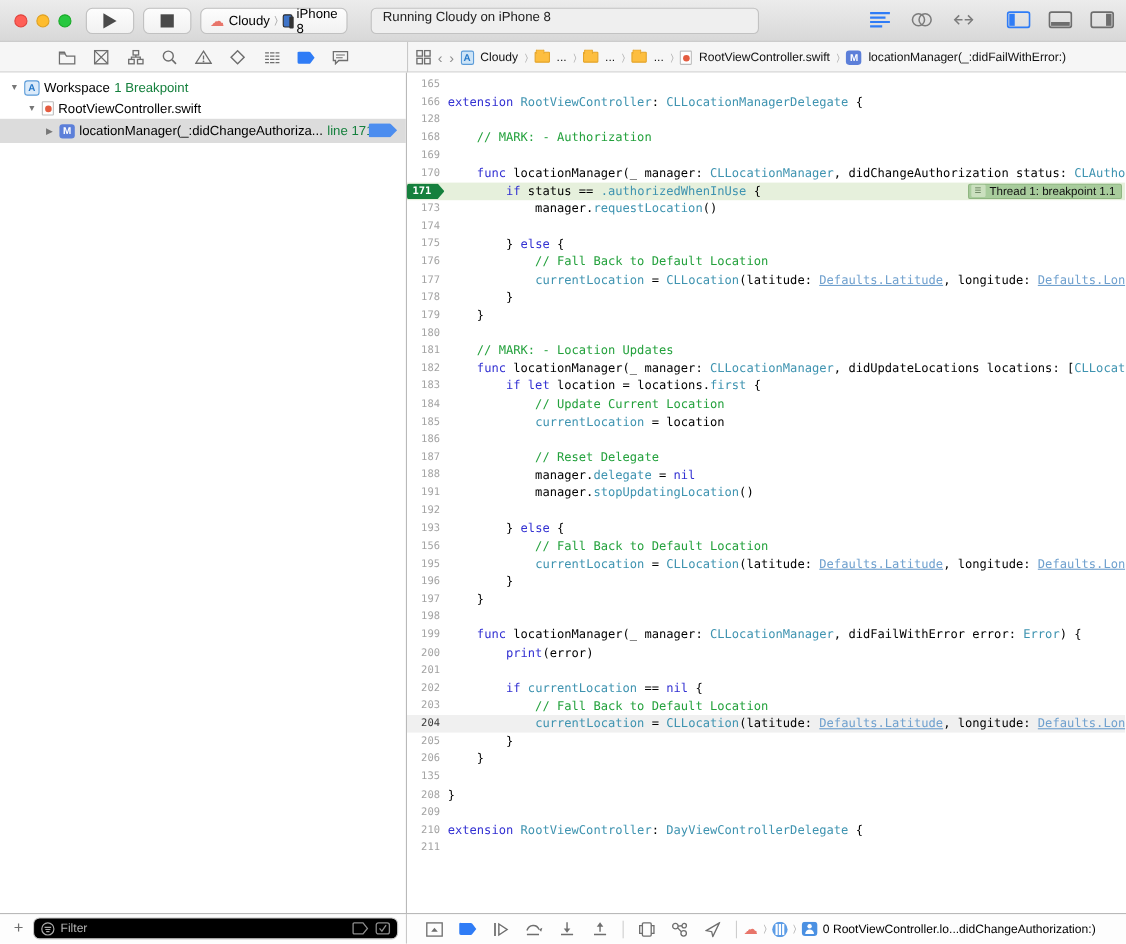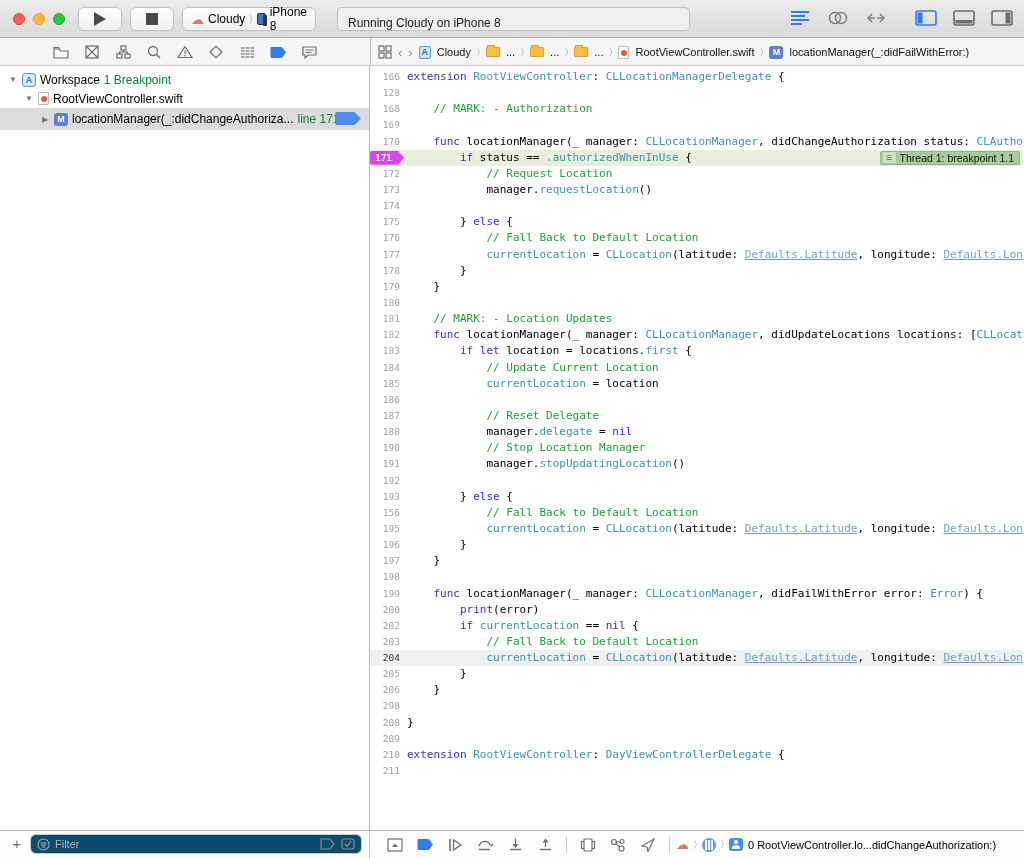--- a/index.html
+++ b/index.html
@@ -20,21 +20,21 @@
   .stop-btn { left:130px; width:44px; }
   .play-tri { width:0; height:0; border-left:12px solid #4A4A4A; border-top:7px solid transparent; border-bottom:7px solid transparent; }
   .stop-sq { width:12px; height:12px; background:#4A4A4A; }
   .scheme { position:absolute; left:182px; top:7px; height:24px; width:134px; border:1px solid #C1C1C1; border-radius:6px;
     background:linear-gradient(#FDFDFD,#F1F1F1); display:flex; align-items:center; padding:0 8px; gap:4px; font-size:12px; }
   .crumb-sep { color:#A9A9A9; font-size:10px; }
   .cloud-glyph { color:#E8756A; font-size:13px; line-height:1; }
   .phone-glyph { width:11px; height:12px; background:#3E74C9; border:1px solid #2B2B2B; border-radius:2px; position:relative; }
   .phone-glyph:after{ content:""; position:absolute; right:-2px; top:1px; width:4px; height:11px; background:#333; border-radius:1px;}
   .status-pill { position:absolute; left:337px; top:7px; width:353px; height:24px; border:1px solid #C2C2C2; border-radius:5px;
-    background:#EFEFEF; display:flex; align-items:flex-end; padding:0 10px; font-size:12px; color:#222; }
+    background:#EFEFEF; display:flex; align-items:flex-start; padding:0 10px; font-size:12px; color:#222; }
   .tb-right { position:absolute; right:10px; top:7px; display:flex; align-items:center; gap:26px; }
   .icon-group { display:flex; align-items:center; gap:14px; }
   .tb-icon { width:24px; height:22px; display:flex; align-items:center; justify-content:center; }
 
   
   .secondrow { position:absolute; left:0; top:38px; width:1024px; height:28px; background:#F6F6F6; border-bottom:1px solid #C8C8C8; }
   .navtabs { position:absolute; left:50px; top:0; width:270px; height:28px; display:flex; align-items:center; justify-content:space-between; }
   .navtab { width:22px; height:22px; display:flex; align-items:center; justify-content:center; }
   .secondrow .vdiv { position:absolute; left:370px; top:0; width:1px; height:28px; background:#C8C8C8; }
   .jumpbar { position:absolute; left:378px; top:0; height:28px; display:flex; align-items:center; gap:6px; font-size:11px; color:#111; white-space:nowrap; overflow:hidden; width:640px; }
@@ -59,35 +59,35 @@
 
   
   .editor { position:relative; width:653px; height:100%; background:#fff; overflow:hidden;
     font-family:"DejaVu Sans Mono","Liberation Mono",monospace; font-size:11px; }
   .code-lines { padding-top:3px; }
   .code-line { position:relative; height:16.15px; line-height:16.15px; white-space:pre; }
   .code-line.hl-bp { background:#E6F0DC; }
   .code-line.hl-cur { background:#F0F0F0; }
   .gutter-num { position:absolute; left:0; top:0; width:30px; text-align:right; color:#A3A3A3; font-size:9.5px; }
   .hl-cur .gutter-num { color:#3A3A3A; }
-  .gutter-num.bp { width:34px; color:#fff; background:#d946ef; clip-path:polygon(0 0, 82% 0, 100% 50%, 82% 100%, 0 100%); padding-right:7px; text-align:center; font-weight:bold; height:14px; top:1px; line-height:14px; border-radius:2px; }
+  .gutter-num.bp { width:34px; color:#fff; background:#15803d; clip-path:polygon(0 0, 82% 0, 100% 50%, 82% 100%, 0 100%); padding-right:7px; text-align:center; font-weight:bold; height:14px; top:1px; line-height:14px; border-radius:2px; }
   .code-text { position:absolute; left:37px; top:0; right:0; overflow:hidden; }
   .tk-k { color:#3230D2; }
   .tk-t { color:#3E93B0; }
   .tk-t2 { color:#6FA0CE;text-decoration:underline; }
   .tk-c { color:#23A13C; }
   .tk-p { color:#000; }
   .bp-badge { position:absolute; right:3px; top:1px; height:14px; background:#A8CC9C; border:1px solid #8FB681; border-radius:2px; display:flex; align-items:center; gap:4px; padding:0 5px 0 2px; font-family:"Liberation Sans",sans-serif; font-size:10.5px; color:#111; }
   .bp-badge .chip { width:13px; height:11px; background:#CBE0BF; border-radius:1px; color:#57704D; font-size:7px; line-height:11px; text-align:center; }
 
   
   .bottombar { position:absolute; left:0; top:830px; width:1024px; height:28px; background:#FDFDFD; border-top:1px solid #B9B9B9; display:flex; }
   .filterzone { width:370px; height:100%; border-right:1px solid #C8C8C8; position:relative; }
   .add-btn { position:absolute; left:8px; top:4px; width:18px; height:18px; color:#6E6E6E; font-size:15px; line-height:18px; text-align:center; }
-  .filter-field { position:absolute; left:30px; top:3px; width:332px; height:20px; border:1px solid #C8C8C8; border-radius:6px; background:#0c4a6e; display:flex; align-items:center; padding:0 6px; gap:5px; }
+  .filter-field { position:absolute; left:30px; top:3px; width:332px; height:20px; border:1px solid #C8C8C8; border-radius:6px; background:#000000; display:flex; align-items:center; padding:0 6px; gap:5px; }
   .filter-field .ph { color:#B2B2B2; font-size:11px; flex:1; }
   .debugzone { flex:1; display:flex; align-items:center; gap:0; padding-left:10px; }
   .dbg-btn { width:30px; height:22px; display:flex; align-items:center; justify-content:center; }
   .dbg-sep { width:1px; height:16px; background:#CDCDCD; margin:0 6px; }
   .proc-crumbs { display:flex; align-items:center; gap:5px; font-size:11px; white-space:nowrap; overflow:hidden; }
   .thread-ic { width:14px; height:14px; border-radius:50%; background:#5C9CE6; position:relative; overflow:hidden; flex:none; }
   .thread-ic:before { content:""; position:absolute; left:3px; top:2px; width:2px; height:10px; background:#fff; box-shadow:3px 0 0 #fff, 6px 0 0 #fff; }
   .person-ic { width:14px; height:13px; background:#4A90E2; border-radius:3px; position:relative; flex:none; }
   .person-ic:before { content:""; position:absolute; left:5px; top:2px; width:4px; height:4px; border-radius:50%; background:#fff; }
   .person-ic:after { content:""; position:absolute; left:3px; top:7px; width:8px; height:4px; border-radius:4px 4px 0 0; background:#fff; }
@@ -290,60 +290,60 @@
     <div class="side-row sel" style="padding-left:40px">
       <span class="disc">▶</span>
       <span class="m-badge">M</span>
       <span>locationManager(_:didChangeAuthoriza...</span>
       <span class="gray-txt">line 171</span>
       <span class="bp-tag"></span>
     </div>
   </div>
   <div class="editor">
     <div class="code-lines">
+        <div class="code-line"><div class="gutter-num">165</div><div class="code-text"></div></div>
         <div class="code-line"><div class="gutter-num">166</div><div class="code-text"><span class="tk-k">extension</span><span class="tk-p"> </span><span class="tk-t">RootViewController</span><span class="tk-p">: </span><span class="tk-t">CLLocationManagerDelegate</span><span class="tk-p"> {</span></div></div>
         <div class="code-line"><div class="gutter-num">128</div><div class="code-text"></div></div>
         <div class="code-line"><div class="gutter-num">168</div><div class="code-text"><span class="tk-c">    // MARK: - Authorization</span></div></div>
         <div class="code-line"><div class="gutter-num">169</div><div class="code-text"></div></div>
         <div class="code-line"><div class="gutter-num">170</div><div class="code-text"><span class="tk-p">    </span><span class="tk-k">func</span><span class="tk-p"> locationManager(_ manager: </span><span class="tk-t">CLLocationManager</span><span class="tk-p">, didChangeAuthorization status: </span><span class="tk-t">CLAuthorizationStatus</span></div></div>
         <div class="code-line hl-bp"><div class="gutter-num bp">171</div><div class="code-text"><span class="tk-p">        </span><span class="tk-k">if</span><span class="tk-p"> status == </span><span class="tk-t">.authorizedWhenInUse</span><span class="tk-p"> {</span></div><div class="bp-badge"><span class="chip">☰</span><span>Thread 1: breakpoint 1.1</span></div></div>
-        <div class="code-line"><div class="gutter-num">172</div><div class="code-text"><span class="tk-c">            // Request Location</span></div></div>
         <div class="code-line"><div class="gutter-num">173</div><div class="code-text"><span class="tk-p">            manager.</span><span class="tk-t">requestLocation</span><span class="tk-p">()</span></div></div>
         <div class="code-line"><div class="gutter-num">174</div><div class="code-text"></div></div>
         <div class="code-line"><div class="gutter-num">175</div><div class="code-text"><span class="tk-p">        } </span><span class="tk-k">else</span><span class="tk-p"> {</span></div></div>
         <div class="code-line"><div class="gutter-num">176</div><div class="code-text"><span class="tk-c">            // Fall Back to Default Location</span></div></div>
         <div class="code-line"><div class="gutter-num">177</div><div class="code-text"><span class="tk-p">            </span><span class="tk-t">currentLocation</span><span class="tk-p"> = </span><span class="tk-t">CLLocation</span><span class="tk-p">(latitude: </span><span class="tk-t2">Defaults.Latitude</span><span class="tk-p">, longitude: </span><span class="tk-t2">Defaults.Longitude</span></div></div>
         <div class="code-line"><div class="gutter-num">178</div><div class="code-text"><span class="tk-p">        }</span></div></div>
         <div class="code-line"><div class="gutter-num">179</div><div class="code-text"><span class="tk-p">    }</span></div></div>
         <div class="code-line"><div class="gutter-num">180</div><div class="code-text"></div></div>
         <div class="code-line"><div class="gutter-num">181</div><div class="code-text"><span class="tk-c">    // MARK: - Location Updates</span></div></div>
         <div class="code-line"><div class="gutter-num">182</div><div class="code-text"><span class="tk-p">    </span><span class="tk-k">func</span><span class="tk-p"> locationManager(_ manager: </span><span class="tk-t">CLLocationManager</span><span class="tk-p">, didUpdateLocations locations: [</span><span class="tk-t">CLLocation</span></div></div>
         <div class="code-line"><div class="gutter-num">183</div><div class="code-text"><span class="tk-p">        </span><span class="tk-k">if let</span><span class="tk-p"> location = locations.</span><span class="tk-t">first</span><span class="tk-p"> {</span></div></div>
         <div class="code-line"><div class="gutter-num">184</div><div class="code-text"><span class="tk-c">            // Update Current Location</span></div></div>
         <div class="code-line"><div class="gutter-num">185</div><div class="code-text"><span class="tk-p">            </span><span class="tk-t">currentLocation</span><span class="tk-p"> = location</span></div></div>
         <div class="code-line"><div class="gutter-num">186</div><div class="code-text"></div></div>
         <div class="code-line"><div class="gutter-num">187</div><div class="code-text"><span class="tk-c">            // Reset Delegate</span></div></div>
         <div class="code-line"><div class="gutter-num">188</div><div class="code-text"><span class="tk-p">            manager.</span><span class="tk-t">delegate</span><span class="tk-p"> = </span><span class="tk-k">nil</span></div></div>
-        <div class="code-line"><div class="gutter-num">190</div><div class="code-text"><span class="tk-c">            // Stop Location Manager</span></div></div>
         <div class="code-line"><div class="gutter-num">191</div><div class="code-text"><span class="tk-p">            manager.</span><span class="tk-t">stopUpdatingLocation</span><span class="tk-p">()</span></div></div>
         <div class="code-line"><div class="gutter-num">192</div><div class="code-text"></div></div>
         <div class="code-line"><div class="gutter-num">193</div><div class="code-text"><span class="tk-p">        } </span><span class="tk-k">else</span><span class="tk-p"> {</span></div></div>
         <div class="code-line"><div class="gutter-num">156</div><div class="code-text"><span class="tk-c">            // Fall Back to Default Location</span></div></div>
         <div class="code-line"><div class="gutter-num">195</div><div class="code-text"><span class="tk-p">            </span><span class="tk-t">currentLocation</span><span class="tk-p"> = </span><span class="tk-t">CLLocation</span><span class="tk-p">(latitude: </span><span class="tk-t2">Defaults.Latitude</span><span class="tk-p">, longitude: </span><span class="tk-t2">Defaults.Longitude</span></div></div>
         <div class="code-line"><div class="gutter-num">196</div><div class="code-text"><span class="tk-p">        }</span></div></div>
         <div class="code-line"><div class="gutter-num">197</div><div class="code-text"><span class="tk-p">    }</span></div></div>
         <div class="code-line"><div class="gutter-num">198</div><div class="code-text"></div></div>
         <div class="code-line"><div class="gutter-num">199</div><div class="code-text"><span class="tk-p">    </span><span class="tk-k">func</span><span class="tk-p"> locationManager(_ manager: </span><span class="tk-t">CLLocationManager</span><span class="tk-p">, didFailWithError error: </span><span class="tk-t">Error</span><span class="tk-p">) {</span></div></div>
         <div class="code-line"><div class="gutter-num">200</div><div class="code-text"><span class="tk-p">        </span><span class="tk-k">print</span><span class="tk-p">(error)</span></div></div>
+        <div class="code-line"><div class="gutter-num">201</div><div class="code-text"></div></div>
         <div class="code-line"><div class="gutter-num">202</div><div class="code-text"><span class="tk-p">        </span><span class="tk-k">if</span><span class="tk-p"> </span><span class="tk-t">currentLocation</span><span class="tk-p"> == </span><span class="tk-k">nil</span><span class="tk-p"> {</span></div></div>
         <div class="code-line"><div class="gutter-num">203</div><div class="code-text"><span class="tk-c">            // Fall Back to Default Location</span></div></div>
         <div class="code-line hl-cur"><div class="gutter-num">204</div><div class="code-text"><span class="tk-p">            </span><span class="tk-t">currentLocation</span><span class="tk-p"> = </span><span class="tk-t">CLLocation</span><span class="tk-p">(latitude: </span><span class="tk-t2">Defaults.Latitude</span><span class="tk-p">, longitude: </span><span class="tk-t2">Defaults.Longitude</span></div></div>
         <div class="code-line"><div class="gutter-num">205</div><div class="code-text"><span class="tk-p">        }</span></div></div>
         <div class="code-line"><div class="gutter-num">206</div><div class="code-text"><span class="tk-p">    }</span></div></div>
-        <div class="code-line"><div class="gutter-num">298</div><div class="code-text"></div></div>
+        <div class="code-line"><div class="gutter-num">135</div><div class="code-text"></div></div>
         <div class="code-line"><div class="gutter-num">208</div><div class="code-text"><span class="tk-p">}</span></div></div>
         <div class="code-line"><div class="gutter-num">209</div><div class="code-text"></div></div>
         <div class="code-line"><div class="gutter-num">210</div><div class="code-text"><span class="tk-k">extension</span><span class="tk-p"> </span><span class="tk-t">RootViewController</span><span class="tk-p">: </span><span class="tk-t">DayViewControllerDelegate</span><span class="tk-p"> {</span></div></div>
         <div class="code-line"><div class="gutter-num">211</div><div class="code-text"></div></div>
       </div>
   </div>
 </div>
 
 <div class="bottombar">
   <div class="filterzone">

